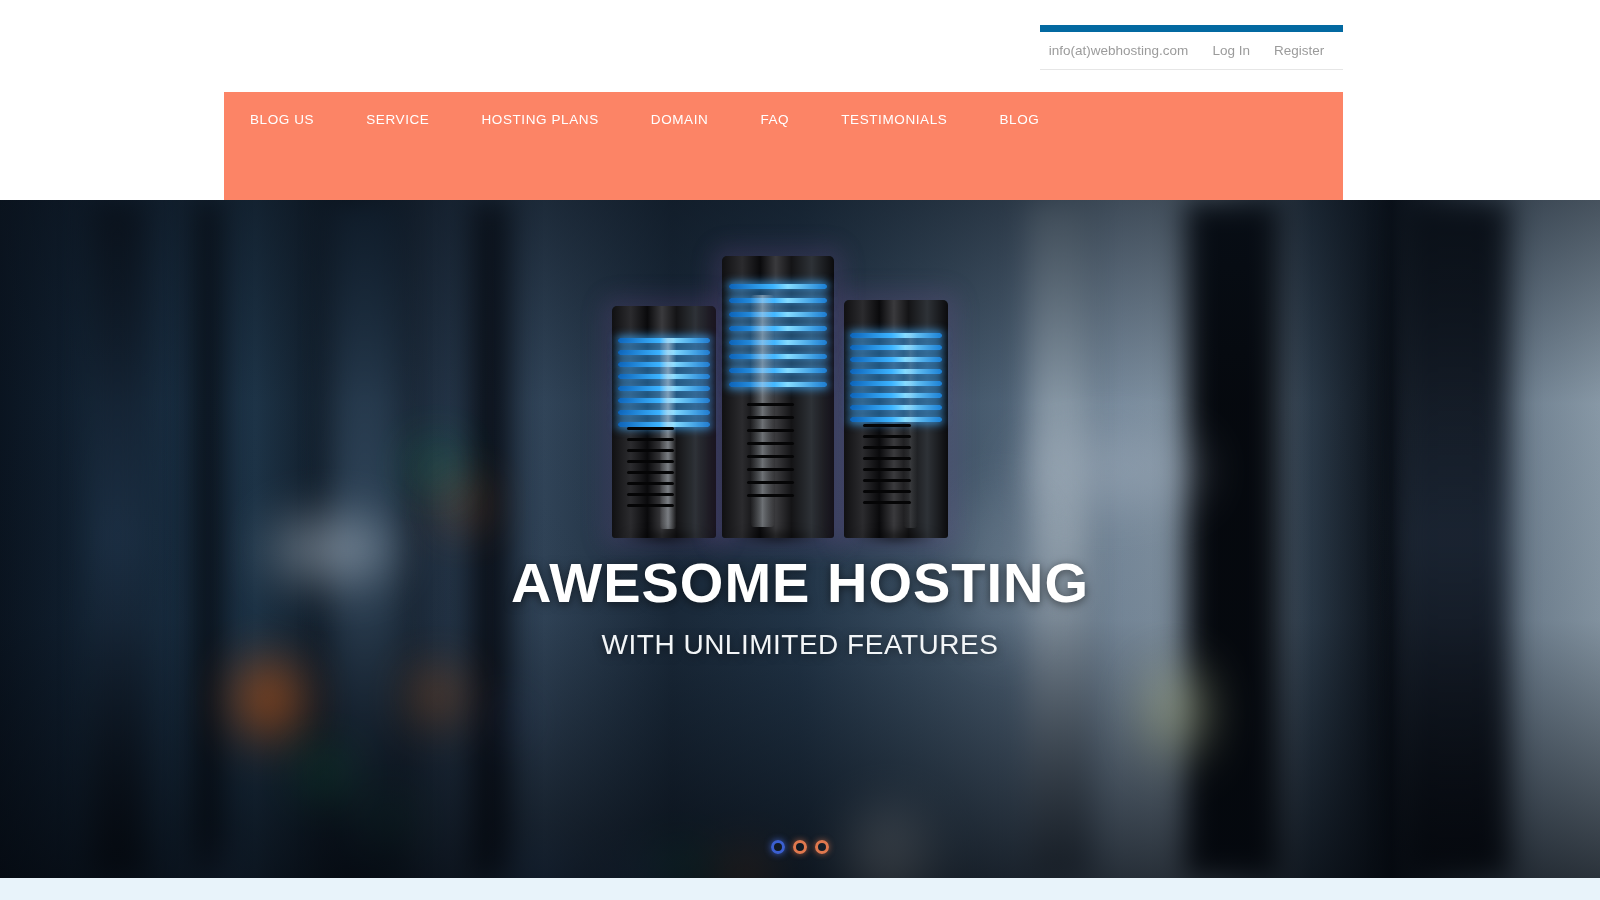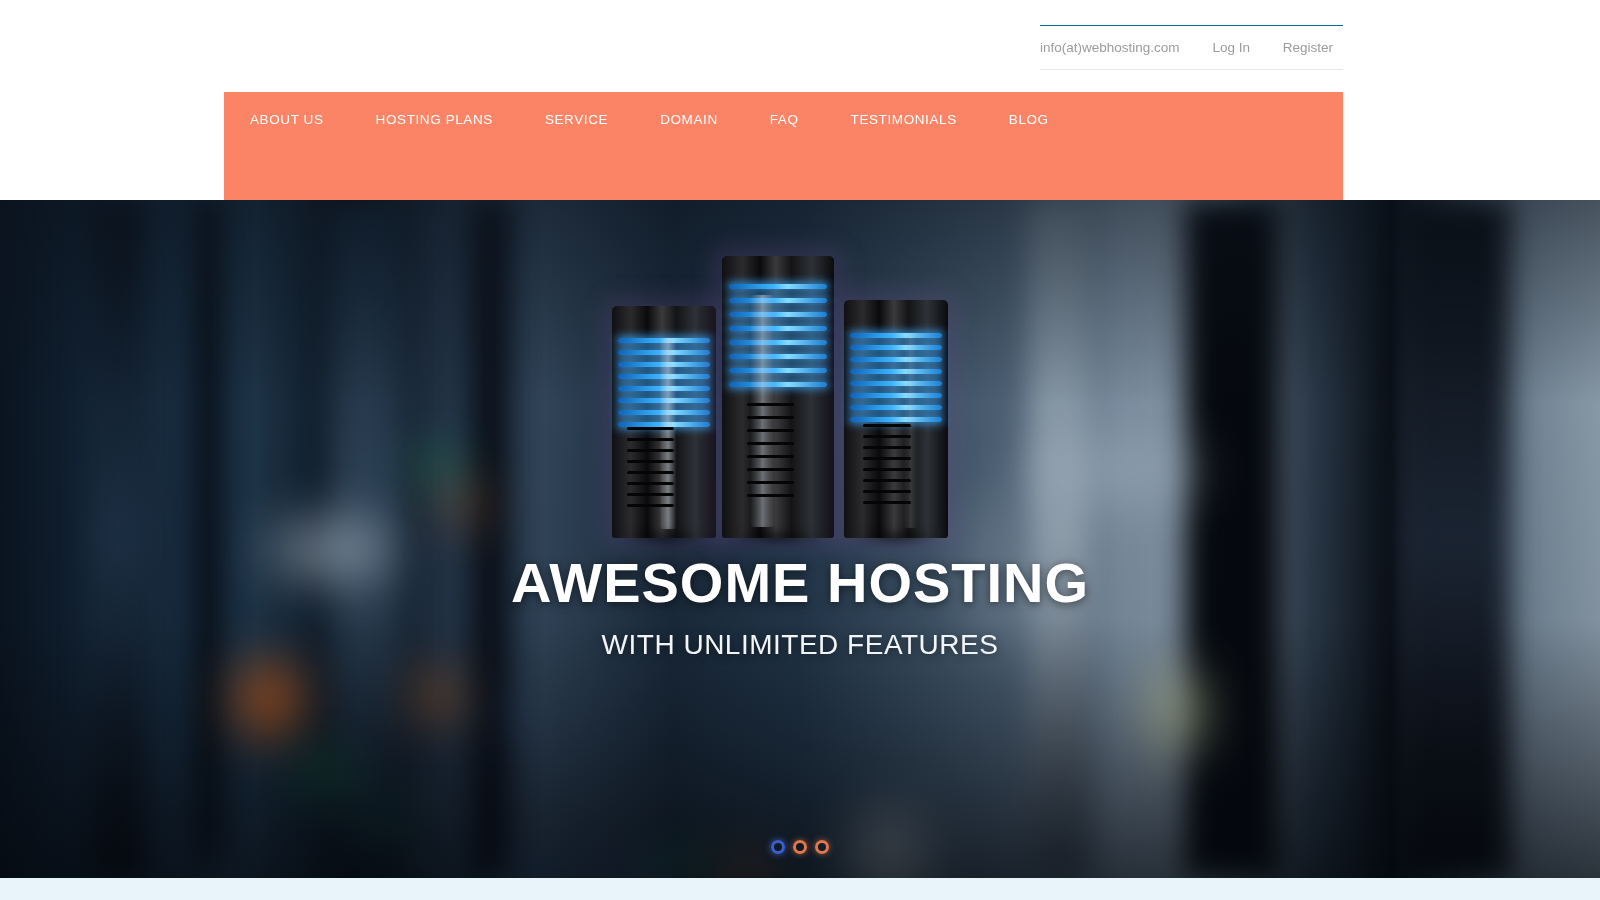--- a/index.html
+++ b/index.html
@@ -22,23 +22,23 @@
   }
   .cloud-icon { width:56px; height:40px; display:block; }
   .logo-text {
     font-size:26px; font-weight:bold; letter-spacing:0.5px;
     color:#1c1c1c; line-height:1;
   }
 
   .topbar {
     position:absolute; right:257px; top:25px;
     width:303px; height:45px;
-    border-top:1px solid #0369a1;
+    border-top:7px solid #0369a1;
     border-bottom:1px solid #e6e6e6;
-    display:flex; align-items:center; justify-content:space-between;
+    display:flex; align-items:center; justify-content:center;
     gap:24px; padding:0 10px 0 0;
   }
   .topbar a {
     font-size:13.5px; color:#9b9b9b; text-decoration:none;
     white-space:nowrap; line-height:1;
   }
 
   
   .nav {
     position:absolute; left:224px; top:92px;
@@ -166,23 +166,23 @@
 <div class="header">
 
 
   <div class="topbar">
     <a href="#">info(at)webhosting.com</a>
     <a href="#">Log In</a>
     <a href="#">Register</a>
   </div>
 
   <nav class="nav" id="main-nav">
-      <a href="#" class="nav-item">ABOUT US</a>
+      <a href="#" class="nav-item">BLOG US</a>
+      <a href="#" class="nav-item">SERVICE</a>
       <a href="#" class="nav-item">HOSTING PLANS</a>
-      <a href="#" class="nav-item">SERVICE</a>
       <a href="#" class="nav-item">DOMAIN</a>
       <a href="#" class="nav-item">FAQ</a>
       <a href="#" class="nav-item">TESTIMONIALS</a>
       <a href="#" class="nav-item">BLOG</a>
     </nav>
 </div>
 
 <div class="hero">
 
   <div class="hero-bg">

